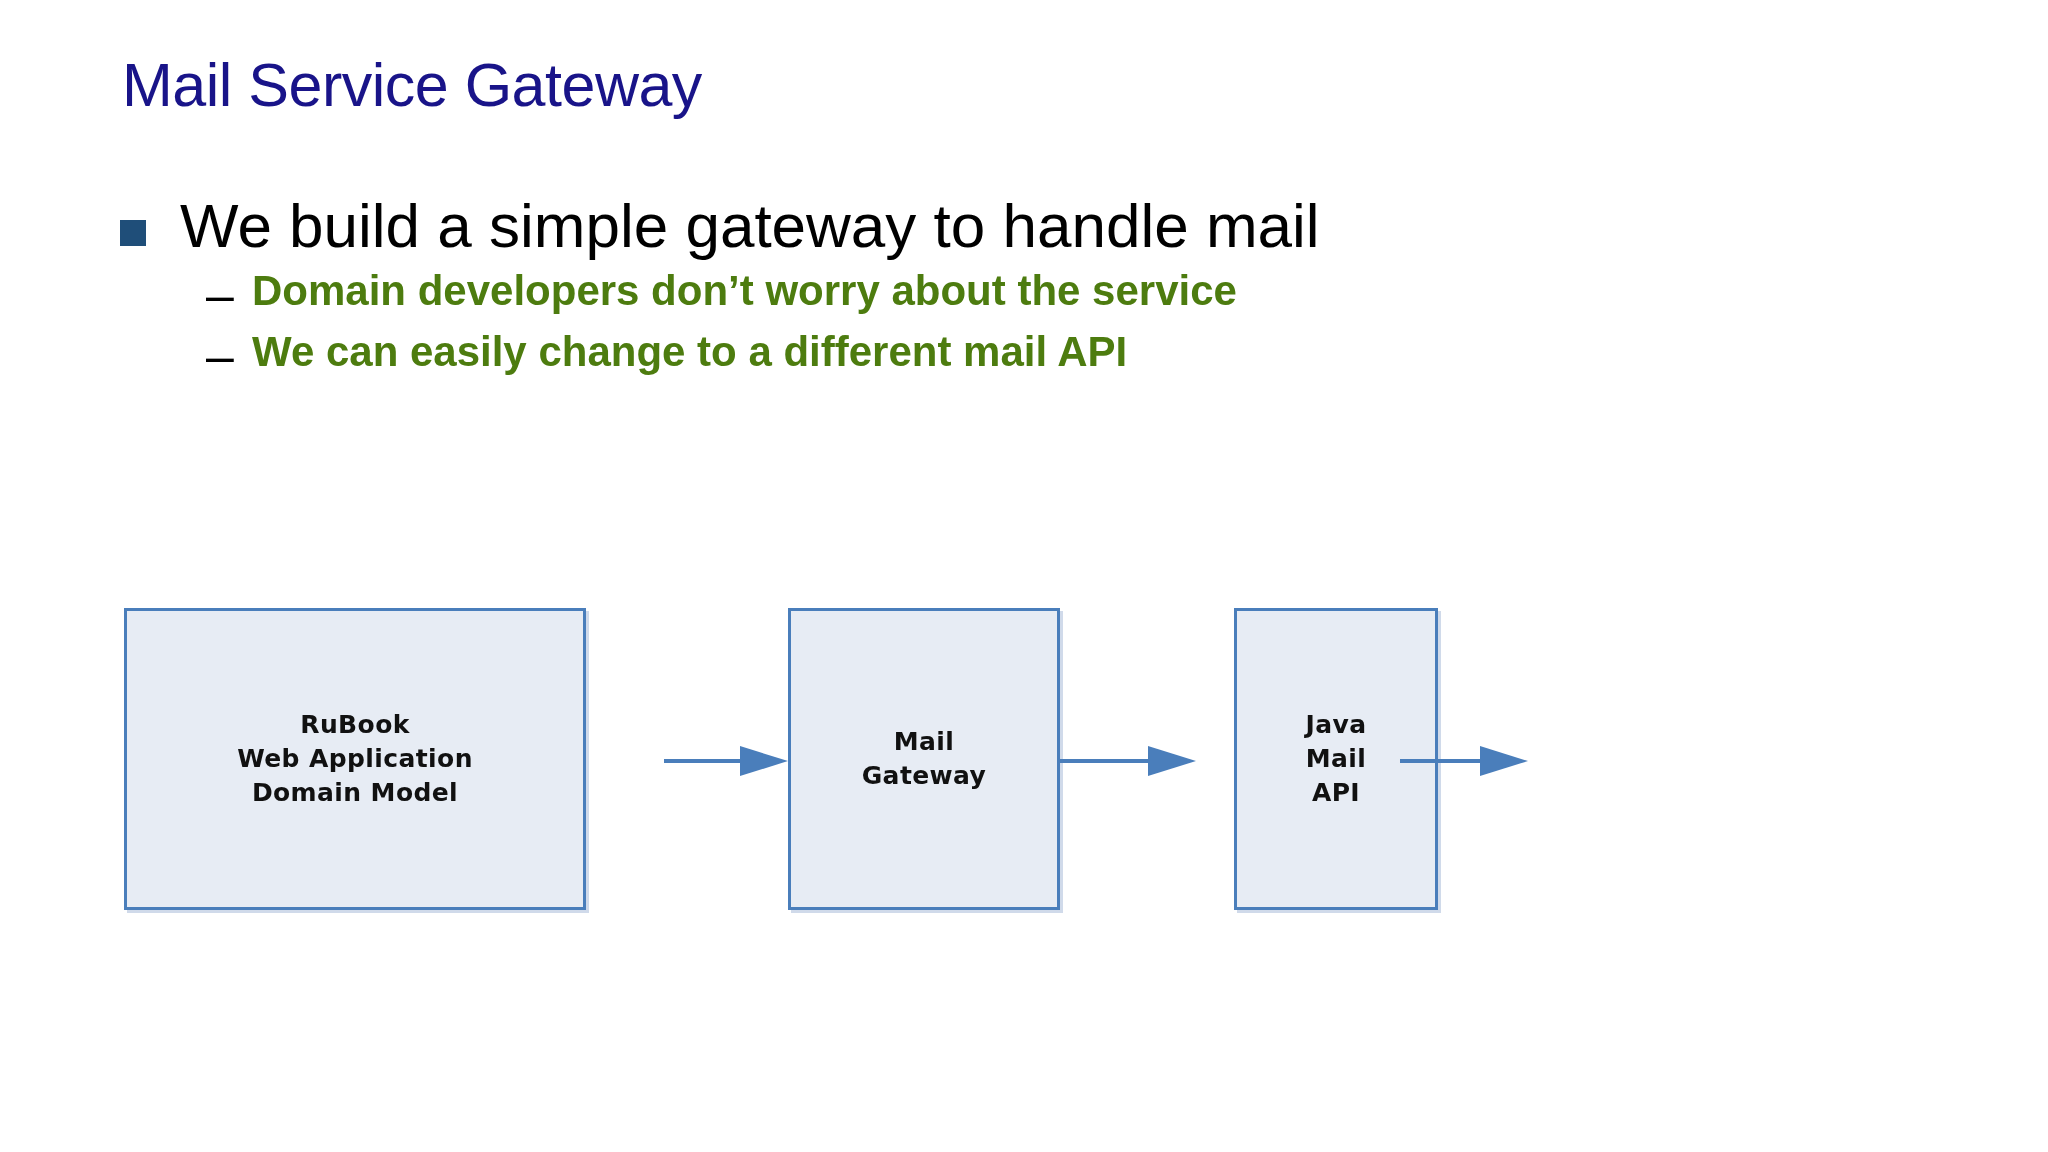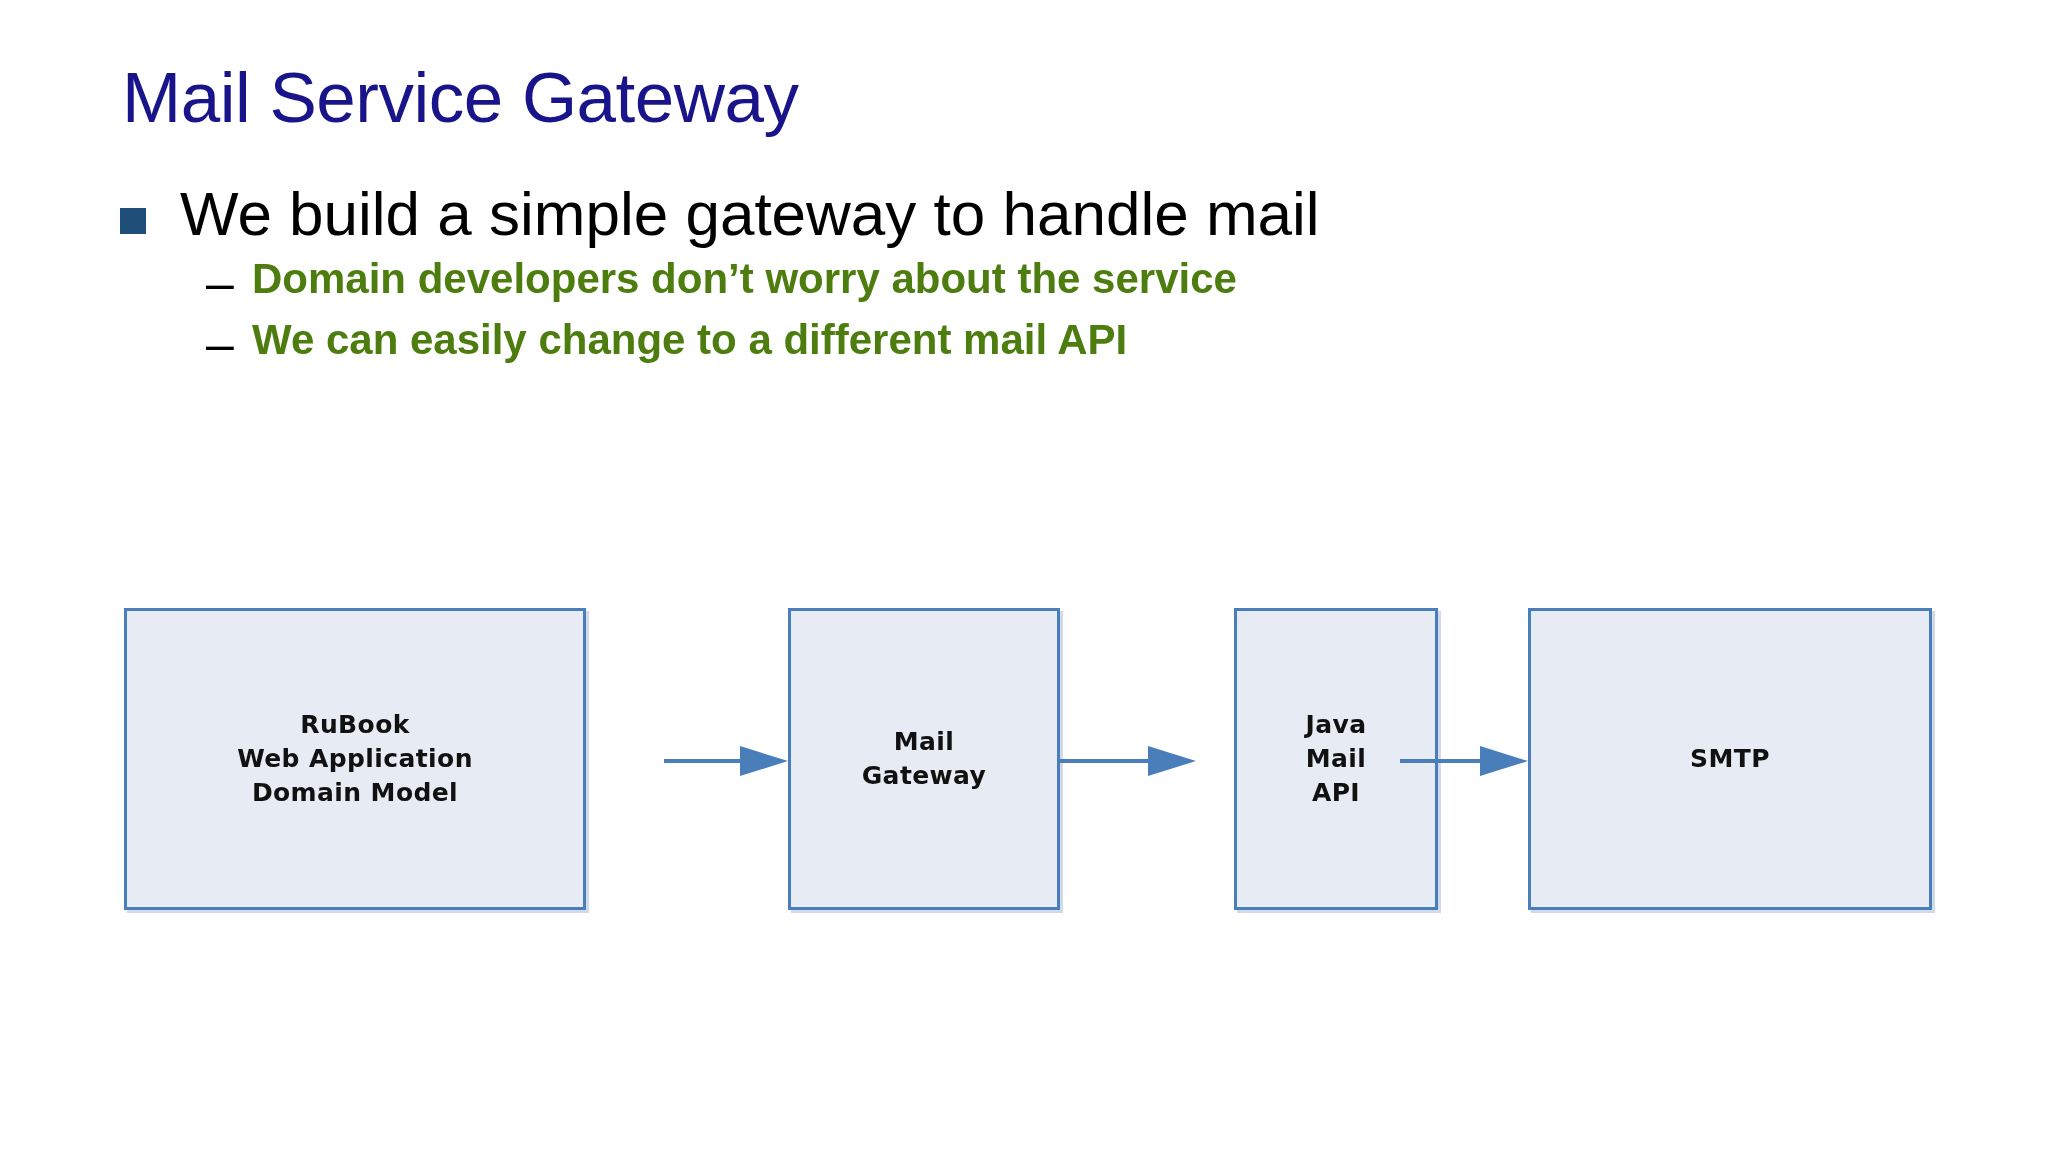--- a/index.html
+++ b/index.html
@@ -19,41 +19,41 @@
     position: absolute;
     inset: 0;
     background: #ffffff;
   }
 
   
   #slide-title {
     position: absolute;
     left: 122px;
     top: 14px;
-    font-size: 71px;
+    font-size: 61px;
     line-height: 1.0;
     font-weight: normal;
     color: #191489;
     letter-spacing: -0.5px;
     white-space: nowrap;
   }
 
   
   #body-list {
     position: absolute;
     left: 120px;
     top: 180px;
     width: 1820px;
   }
 
   .bullet-l1 {
     position: relative;
     display: flex;
     align-items: flex-start;
-    margin: 0 0 6px 0;
+    margin: 12px 0 6px 0;
   }
   .bullet-marker {
     flex: 0 0 auto;
     width: 26px;
     height: 26px;
     background: #1f4e79;
     margin-top: 28px;
     margin-right: 34px;
   }
   .bullet-l1-text {
@@ -196,19 +196,16 @@
 API</span>
     </div>
 
     <div class="connector" id="conn-3">
       <svg width="128" height="34" viewBox="0 0 128 34" aria-hidden="true">
         <line x1="0" y1="17" x2="88" y2="17" stroke="#4a7ebb" stroke-width="4"></line>
         <polygon points="80,2 128,17 80,32" fill="#4a7ebb"></polygon>
       </svg>
     </div>
 
-    <div class="node-box" id="node-smtp">
-      <span class="node-label">SMTP</span>
-    </div>
 
   </div>
 
 </div>
 
 </body></html>

